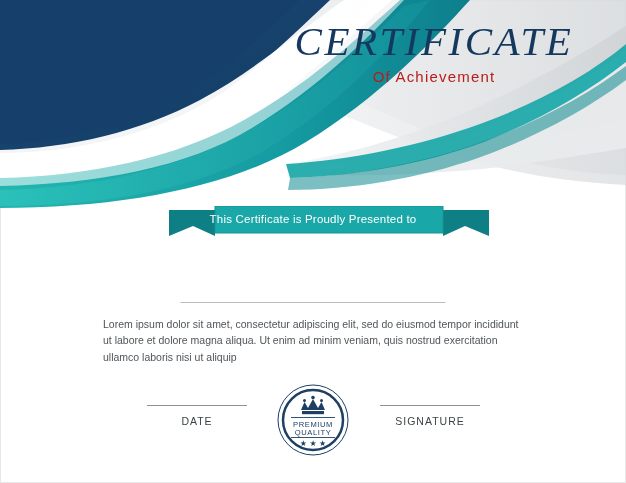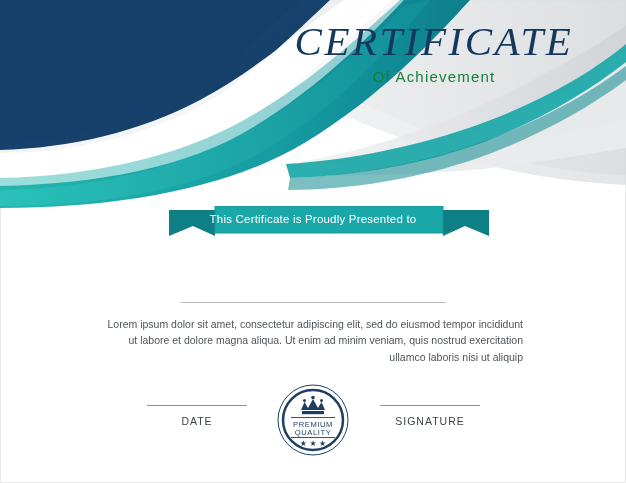--- a/index.html
+++ b/index.html
@@ -47,21 +47,21 @@
     letter-spacing: 2.5px;
     color: #14385e;
     line-height: 1.05;
     white-space: nowrap;
     font-style: italic;
   }
   .cert-sub {
     font-family: "Liberation Sans", sans-serif;
     font-size: 15px;
     letter-spacing: 1.2px;
-    color: #15803d;
+    color: #b91c1c;
     margin-top: 5px;
   }
   
   .ribbon-wrap {
     position: absolute;
     left: 50%;
     transform: translateX(-50%);
     top: 206px;
     width: 288px;
     height: 42px;
@@ -86,21 +86,21 @@
     width: 265px;
     height: 1px;
     background: #b9bcbe;
   }
   .body-text {
     position: absolute;
     left: 50%;
     transform: translateX(-50%);
     top: 316px;
     width: 420px;
-    text-align: right;
+    text-align: left;
     font-size: 10.5px;
     line-height: 1.55;
     color: #4f5559;
   }
   
   .seal {
     position: absolute;
     left: 50%;
     transform: translateX(-50%);
     top: 384px;

